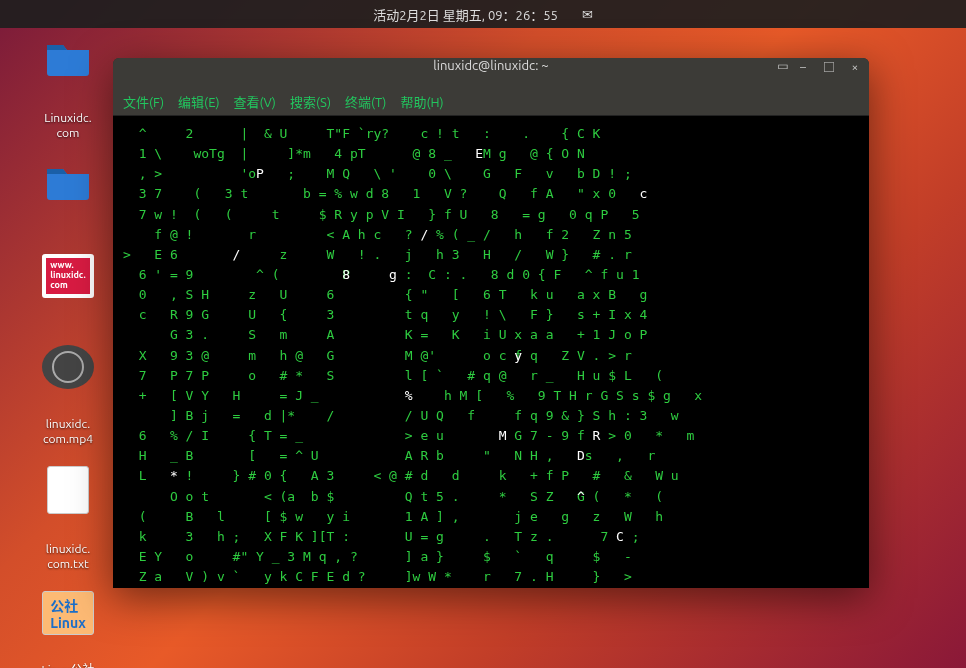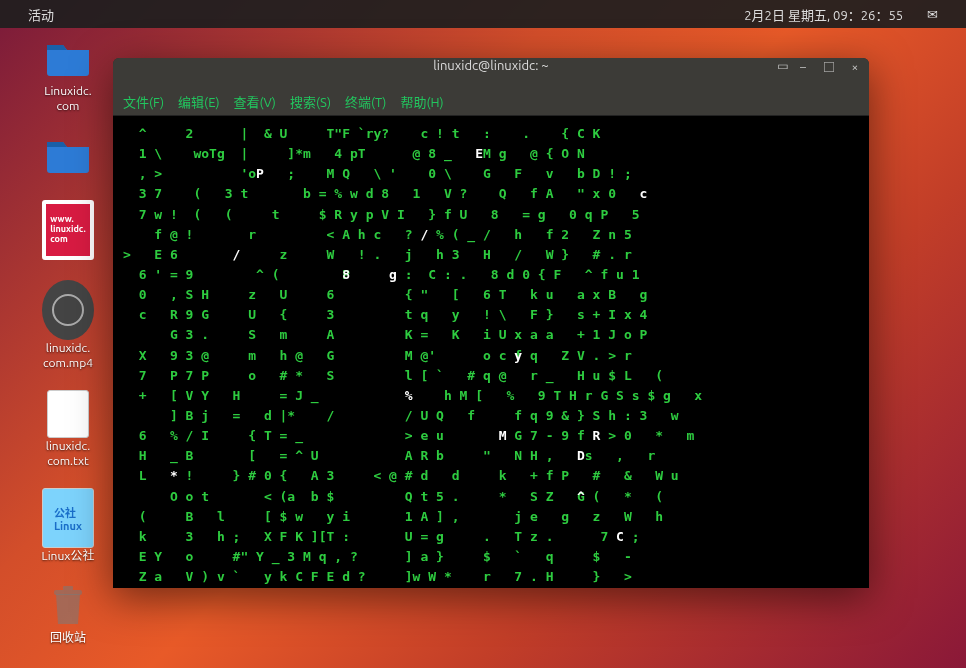--- a/index.html
+++ b/index.html
@@ -4,45 +4,45 @@
   <style>
     * { margin: 0; padding: 0; box-sizing: border-box; }
     body {
       width: 966px; height: 668px;
       background: linear-gradient(135deg, #7a1a3a 0%, #d34e2a 35%, #e85a28 50%, #c23e28 70%, #8a1838 100%);
       font-family: "Ubuntu", "Noto Sans CJK SC", sans-serif;
       overflow: hidden; position: relative;
     }
     .topbar {
       height: 28px; background: rgba(30,30,30,0.92); color: #ddd;
-      display: flex; align-items: center; padding: 0 28px; font-size: 13px;
-      justify-content: space-between;
+      display: flex; align-items: center; padding: 0 21px; font-size: 13px;
+      justify-content: center;
     }
     .topbar-right { display: flex; gap: 24px; align-items: center; }
     .mail-icon { font-size: 13px; color: #ddd; }
     .desktop { position: absolute; top: 28px; left: 0; right: 0; bottom: 0; }
 
     .icon-col { position: absolute; left: 28px; top: 8px; width: 80px; }
     .desk-icon { display: flex; flex-direction: column; align-items: center;
-      margin-bottom: 20px; cursor: pointer; }
+      margin-bottom: 20px; cursor: pointer; gap: 27px; }
     .desk-icon .glyph { width: 52px; height: 44px; display: flex;
       align-items: center; justify-content: center; margin-bottom: 3px; }
     .desk-icon .label { color: #fff; font-size: 12px; text-align: center;
       line-height: 1.25; text-shadow: 0 1px 2px rgba(0,0,0,0.7); }
     .folder-svg { width: 46px; height: 38px; }
-    .thumb { width: 52px; height: 60px; border-radius: 3px; background: #fff;
+    .thumb { width: 52px; height: 44px; border-radius: 3px; background: #fff;
       display: flex; align-items: center; justify-content: center; font-size: 9px;
       font-weight: bold; padding: 2px; overflow: hidden; }
     .thumb.red { background: #d81b42; color: #fff; border: 4px solid #fff;
       line-height: 1.1; }
     .thumb.video { background: #444; border-radius: 50%; position: relative; }
     .thumb.video::after { content: ""; position: absolute; width: 28px; height: 28px;
       border: 2px solid #aaa; border-radius: 50%; }
     .thumb.txt { background: #fff; border: 1px solid #ccc; width: 42px; height: 48px; }
-    .thumb.gx { background: #7dd3fc; font-size: 11px; color: #1a6ec9; font-weight: bold;
+    .thumb.gx { background: #fdba74; font-size: 14px; color: #1a6ec9; font-weight: bold;
       border: 1px solid #ccc; }
     .trash-svg { width: 44px; height: 46px; }
 
     .terminal {
       position: absolute; left: 113px; top: 30px; width: 756px; height: 530px;
       background: #2d2d2d; border-radius: 6px 6px 0 0; overflow: hidden;
       box-shadow: 0 10px 40px rgba(0,0,0,0.5);
     }
     .term-titlebar {
       height: 30px; background: #3c3b37; display: flex; align-items: flex-start;
@@ -54,21 +54,21 @@
       justify-content: center; color: #ccc; font-size: 12px; cursor: pointer; }
     .term-menubar {
       height: 28px; background: #3c3b37; display: flex; align-items: center;
       gap: 14px; padding: 0 10px; color: #22c55e; font-size: 13px;
       border-bottom: 1px solid #222;
     }
     .term-menu-item { cursor: pointer; }
     .term-body {
       height: calc(100% - 58px); background: #000; padding: 8px 10px;
       font-family: "DejaVu Sans Mono", "Ubuntu Mono", monospace;
-      font-size: 13px; line-height: 1.55; overflow: hidden; white-space: pre; font-weight: bold;
+      font-size: 13px; line-height: 1.55; overflow: hidden; white-space: pre;
     }
     .g { color: #2ecc40; }
     .w { color: #fff; }
   </style>
 </head>
 <body>
 
 <div class="topbar">
   <span>活动</span>
   <span class="topbar-right">

